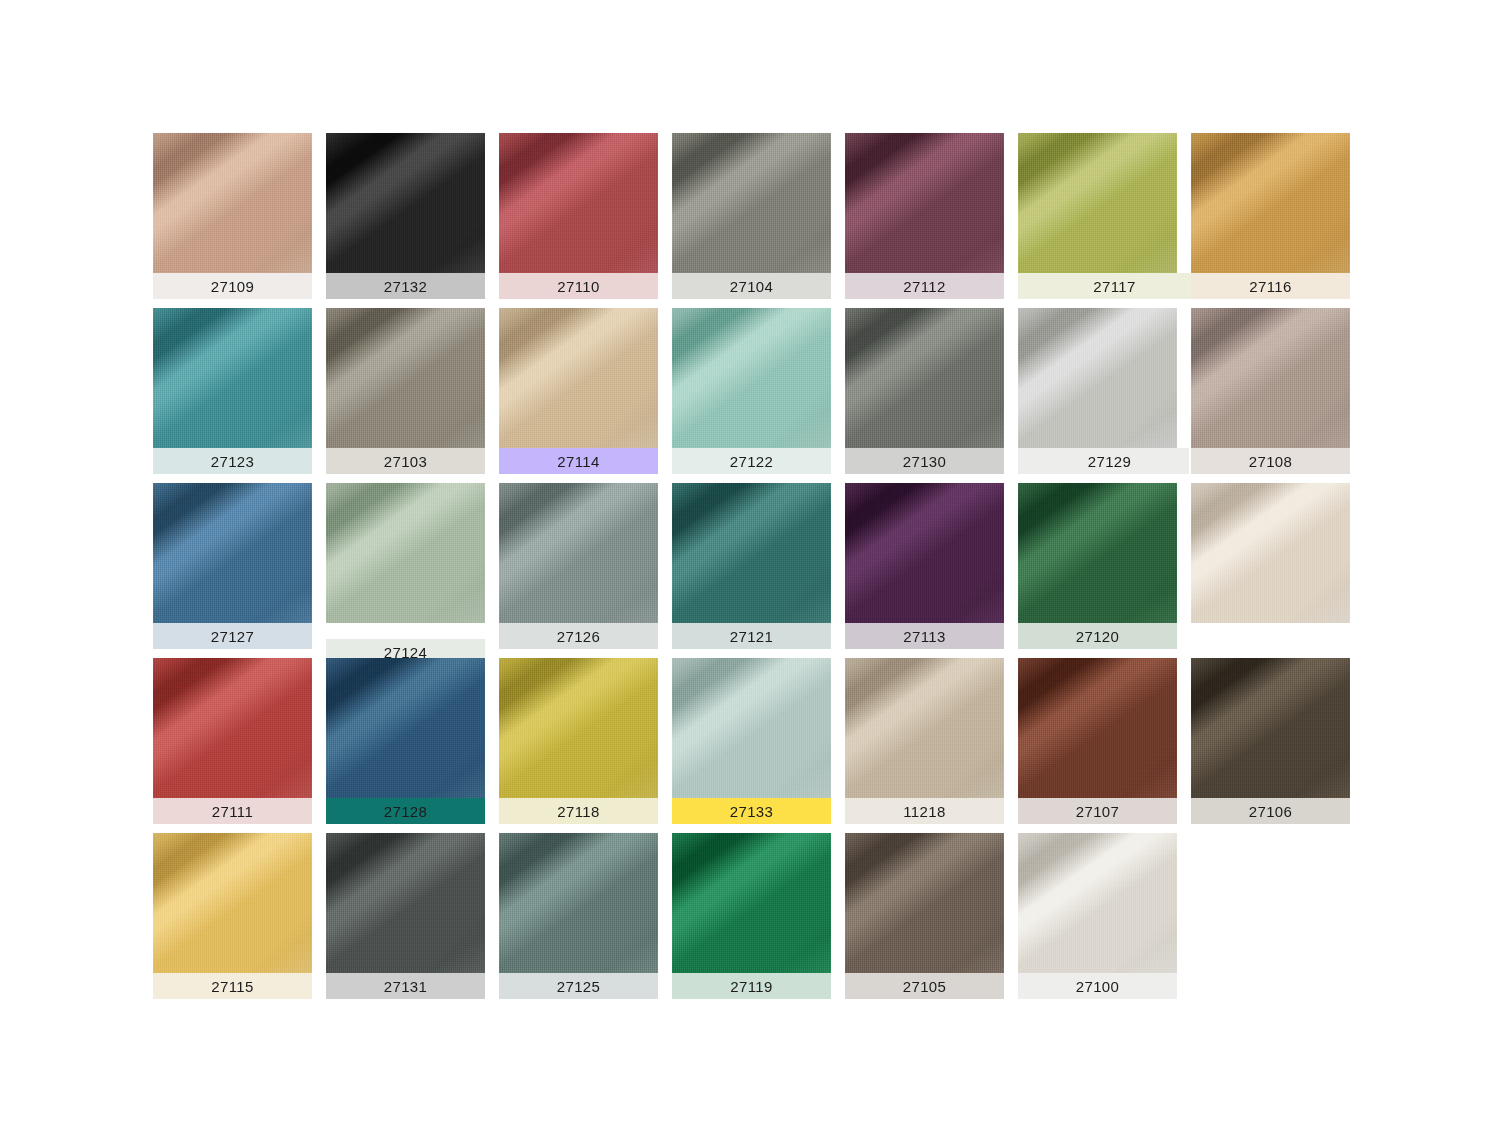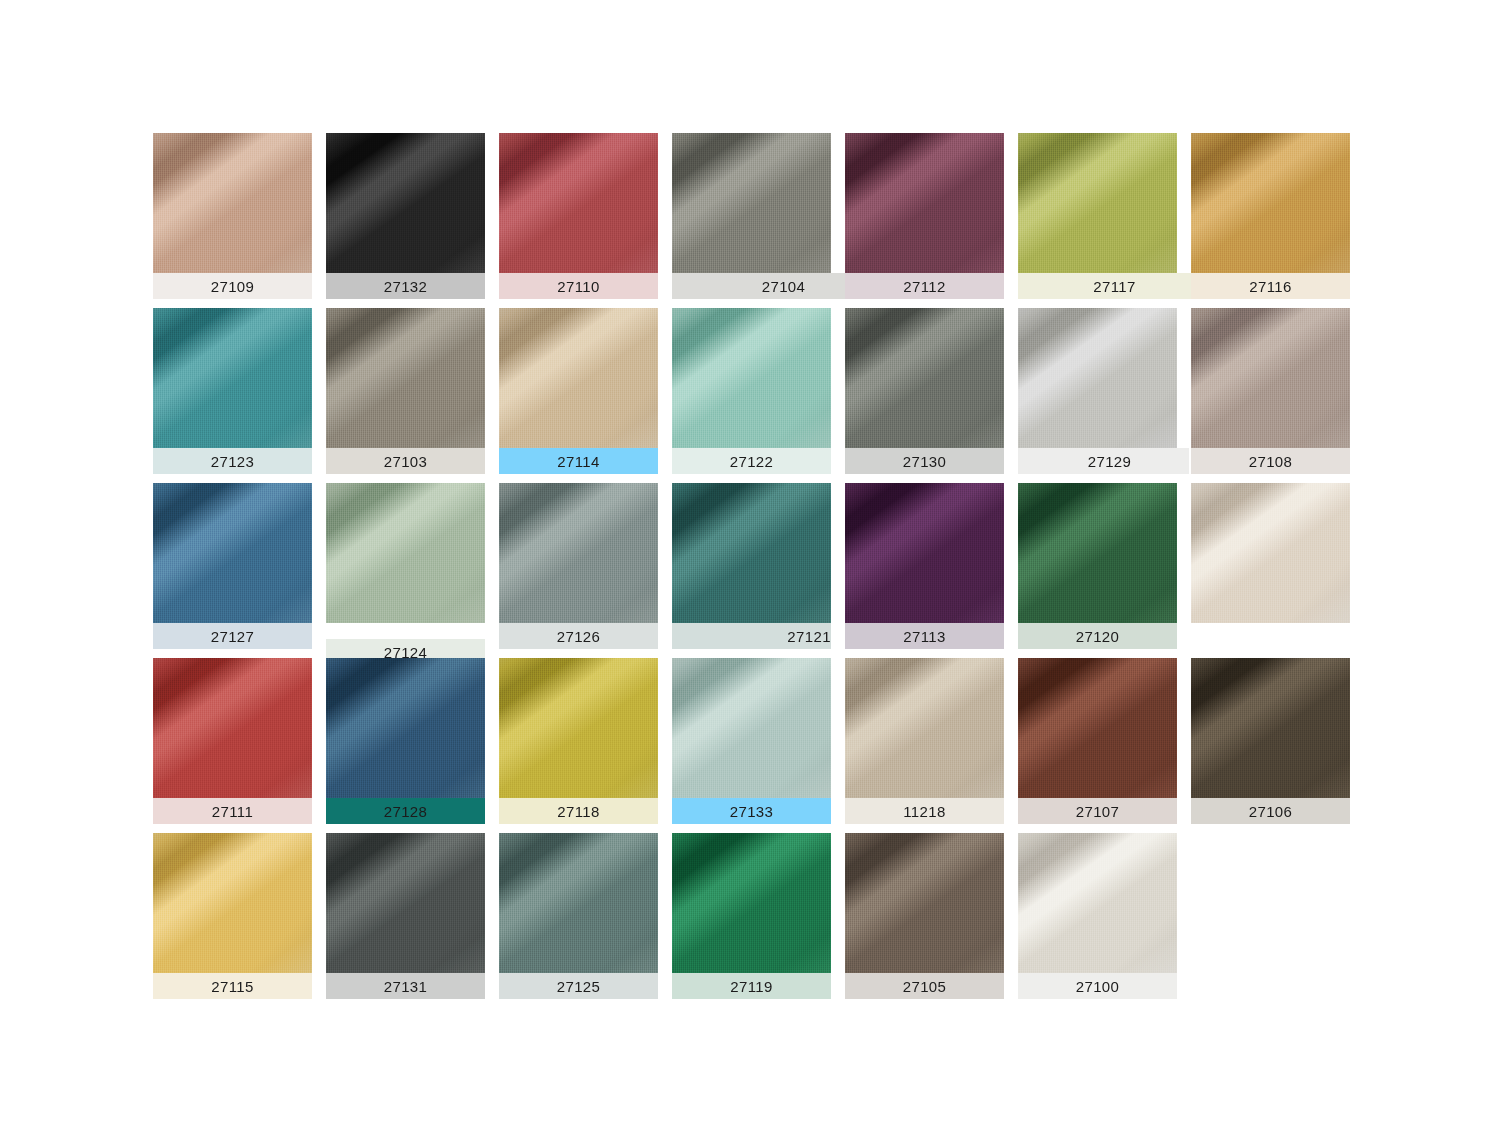--- a/index.html
+++ b/index.html
@@ -144,21 +144,21 @@
           <span class="swatch-label-text">27110</span>
         </div>
       </div>
       <div class="swatch-card">
         <div class="swatch-image">
           <div class="fabric-base" style="background: linear-gradient(135deg, rgb(155, 155, 146) 0%, rgb(125, 125, 116) 38%, rgb(125, 125, 116) 62%, rgb(85, 86, 79) 100%);"></div>
           <div class="fabric-folds" style="background: linear-gradient(145deg, rgba(0, 0, 0, 0) 0%, rgb(85, 86, 79) 6%, rgb(85, 86, 79) 9%, rgb(155, 155, 146) 15%, rgb(125, 125, 116) 21%, rgb(85, 86, 79) 27%, rgb(85, 86, 79) 31%, rgb(155, 155, 146) 39%, rgb(155, 155, 146) 43%, rgb(125, 125, 116) 52%, rgb(125, 125, 116) 72%, rgb(155, 155, 146) 86%, rgb(125, 125, 116) 100%);"></div>
           <div class="fabric-grain"></div>
           <div class="fabric-vignette"></div>
         </div>
-        <div class="swatch-label-band" style="background: rgb(219, 219, 216); padding-left: 32px;">
+        <div class="swatch-label-band" style="background: rgb(219, 219, 216);">
           <span class="swatch-label-text">27104</span>
         </div>
       </div>
       <div class="swatch-card">
         <div class="swatch-image">
           <div class="fabric-base" style="background: linear-gradient(135deg, rgb(141, 84, 103) 0%, rgb(110, 60, 78) 38%, rgb(110, 60, 78) 62%, rgb(71, 32, 47) 100%);"></div>
           <div class="fabric-folds" style="background: linear-gradient(145deg, rgba(0, 0, 0, 0) 0%, rgb(71, 32, 47) 6%, rgb(71, 32, 47) 9%, rgb(141, 84, 103) 15%, rgb(110, 60, 78) 21%, rgb(71, 32, 47) 27%, rgb(71, 32, 47) 31%, rgb(141, 84, 103) 39%, rgb(141, 84, 103) 43%, rgb(110, 60, 78) 52%, rgb(110, 60, 78) 72%, rgb(141, 84, 103) 86%, rgb(110, 60, 78) 100%);"></div>
           <div class="fabric-grain"></div>
           <div class="fabric-vignette"></div>
         </div>
@@ -210,21 +210,21 @@
           <span class="swatch-label-text">27103</span>
         </div>
       </div>
       <div class="swatch-card">
         <div class="swatch-image">
           <div class="fabric-base" style="background: linear-gradient(135deg, rgb(227, 210, 182) 0%, rgb(205, 183, 149) 38%, rgb(205, 183, 149) 62%, rgb(169, 147, 114) 100%);"></div>
           <div class="fabric-folds" style="background: linear-gradient(145deg, rgba(0, 0, 0, 0) 0%, rgb(169, 147, 114) 6%, rgb(169, 147, 114) 9%, rgb(227, 210, 182) 15%, rgb(205, 183, 149) 21%, rgb(169, 147, 114) 27%, rgb(169, 147, 114) 31%, rgb(227, 210, 182) 39%, rgb(227, 210, 182) 43%, rgb(205, 183, 149) 52%, rgb(205, 183, 149) 72%, rgb(227, 210, 182) 86%, rgb(205, 183, 149) 100%);"></div>
           <div class="fabric-grain"></div>
           <div class="fabric-vignette"></div>
         </div>
-        <div class="swatch-label-band" style="background: #7dd3fc;">
+        <div class="swatch-label-band" style="background: #c4b5fd;">
           <span class="swatch-label-text">27114</span>
         </div>
       </div>
       <div class="swatch-card">
         <div class="swatch-image">
           <div class="fabric-base" style="background: linear-gradient(135deg, rgb(174, 216, 204) 0%, rgb(142, 196, 182) 38%, rgb(142, 196, 182) 62%, rgb(99, 158, 143) 100%);"></div>
           <div class="fabric-folds" style="background: linear-gradient(145deg, rgba(0, 0, 0, 0) 0%, rgb(99, 158, 143) 6%, rgb(99, 158, 143) 9%, rgb(174, 216, 204) 15%, rgb(142, 196, 182) 21%, rgb(99, 158, 143) 27%, rgb(99, 158, 143) 31%, rgb(174, 216, 204) 39%, rgb(174, 216, 204) 43%, rgb(142, 196, 182) 52%, rgb(142, 196, 182) 72%, rgb(174, 216, 204) 86%, rgb(142, 196, 182) 100%);"></div>
           <div class="fabric-grain"></div>
           <div class="fabric-vignette"></div>
         </div>
@@ -298,21 +298,21 @@
           <span class="swatch-label-text">27126</span>
         </div>
       </div>
       <div class="swatch-card">
         <div class="swatch-image">
           <div class="fabric-base" style="background: linear-gradient(135deg, rgb(78, 135, 130) 0%, rgb(51, 106, 103) 38%, rgb(51, 106, 103) 62%, rgb(29, 72, 70) 100%);"></div>
           <div class="fabric-folds" style="background: linear-gradient(145deg, rgba(0, 0, 0, 0) 0%, rgb(29, 72, 70) 6%, rgb(29, 72, 70) 9%, rgb(78, 135, 130) 15%, rgb(51, 106, 103) 21%, rgb(29, 72, 70) 27%, rgb(29, 72, 70) 31%, rgb(78, 135, 130) 39%, rgb(78, 135, 130) 43%, rgb(51, 106, 103) 52%, rgb(51, 106, 103) 72%, rgb(78, 135, 130) 86%, rgb(51, 106, 103) 100%);"></div>
           <div class="fabric-grain"></div>
           <div class="fabric-vignette"></div>
         </div>
-        <div class="swatch-label-band" style="background: rgb(211, 222, 220); justify-content: flex-end;">
+        <div class="swatch-label-band" style="background: rgb(211, 222, 220);">
           <span class="swatch-label-text">27121</span>
         </div>
       </div>
       <div class="swatch-card">
         <div class="swatch-image">
           <div class="fabric-base" style="background: linear-gradient(135deg, rgb(100, 52, 99) 0%, rgb(74, 33, 72) 38%, rgb(74, 33, 72) 62%, rgb(44, 15, 44) 100%);"></div>
           <div class="fabric-folds" style="background: linear-gradient(145deg, rgba(0, 0, 0, 0) 0%, rgb(44, 15, 44) 6%, rgb(44, 15, 44) 9%, rgb(100, 52, 99) 15%, rgb(74, 33, 72) 21%, rgb(44, 15, 44) 27%, rgb(44, 15, 44) 31%, rgb(100, 52, 99) 39%, rgb(100, 52, 99) 43%, rgb(74, 33, 72) 52%, rgb(74, 33, 72) 72%, rgb(100, 52, 99) 86%, rgb(74, 33, 72) 100%);"></div>
           <div class="fabric-grain"></div>
           <div class="fabric-vignette"></div>
         </div>
@@ -375,21 +375,21 @@
           <span class="swatch-label-text">27118</span>
         </div>
       </div>
       <div class="swatch-card">
         <div class="swatch-image">
           <div class="fabric-base" style="background: linear-gradient(135deg, rgb(201, 220, 214) 0%, rgb(174, 198, 192) 38%, rgb(174, 198, 192) 62%, rgb(136, 165, 158) 100%);"></div>
           <div class="fabric-folds" style="background: linear-gradient(145deg, rgba(0, 0, 0, 0) 0%, rgb(136, 165, 158) 6%, rgb(136, 165, 158) 9%, rgb(201, 220, 214) 15%, rgb(174, 198, 192) 21%, rgb(136, 165, 158) 27%, rgb(136, 165, 158) 31%, rgb(201, 220, 214) 39%, rgb(201, 220, 214) 43%, rgb(174, 198, 192) 52%, rgb(174, 198, 192) 72%, rgb(201, 220, 214) 86%, rgb(174, 198, 192) 100%);"></div>
           <div class="fabric-grain"></div>
           <div class="fabric-vignette"></div>
         </div>
-        <div class="swatch-label-band" style="background: #7dd3fc;">
+        <div class="swatch-label-band" style="background: #fde047;">
           <span class="swatch-label-text">27133</span>
         </div>
       </div>
       <div class="swatch-card">
         <div class="swatch-image">
           <div class="fabric-base" style="background: linear-gradient(135deg, rgb(216, 205, 186) 0%, rgb(192, 178, 157) 38%, rgb(192, 178, 157) 62%, rgb(155, 141, 121) 100%);"></div>
           <div class="fabric-folds" style="background: linear-gradient(145deg, rgba(0, 0, 0, 0) 0%, rgb(155, 141, 121) 6%, rgb(155, 141, 121) 9%, rgb(216, 205, 186) 15%, rgb(192, 178, 157) 21%, rgb(155, 141, 121) 27%, rgb(155, 141, 121) 31%, rgb(216, 205, 186) 39%, rgb(216, 205, 186) 43%, rgb(192, 178, 157) 52%, rgb(192, 178, 157) 72%, rgb(216, 205, 186) 86%, rgb(192, 178, 157) 100%);"></div>
           <div class="fabric-grain"></div>
           <div class="fabric-vignette"></div>
         </div>

